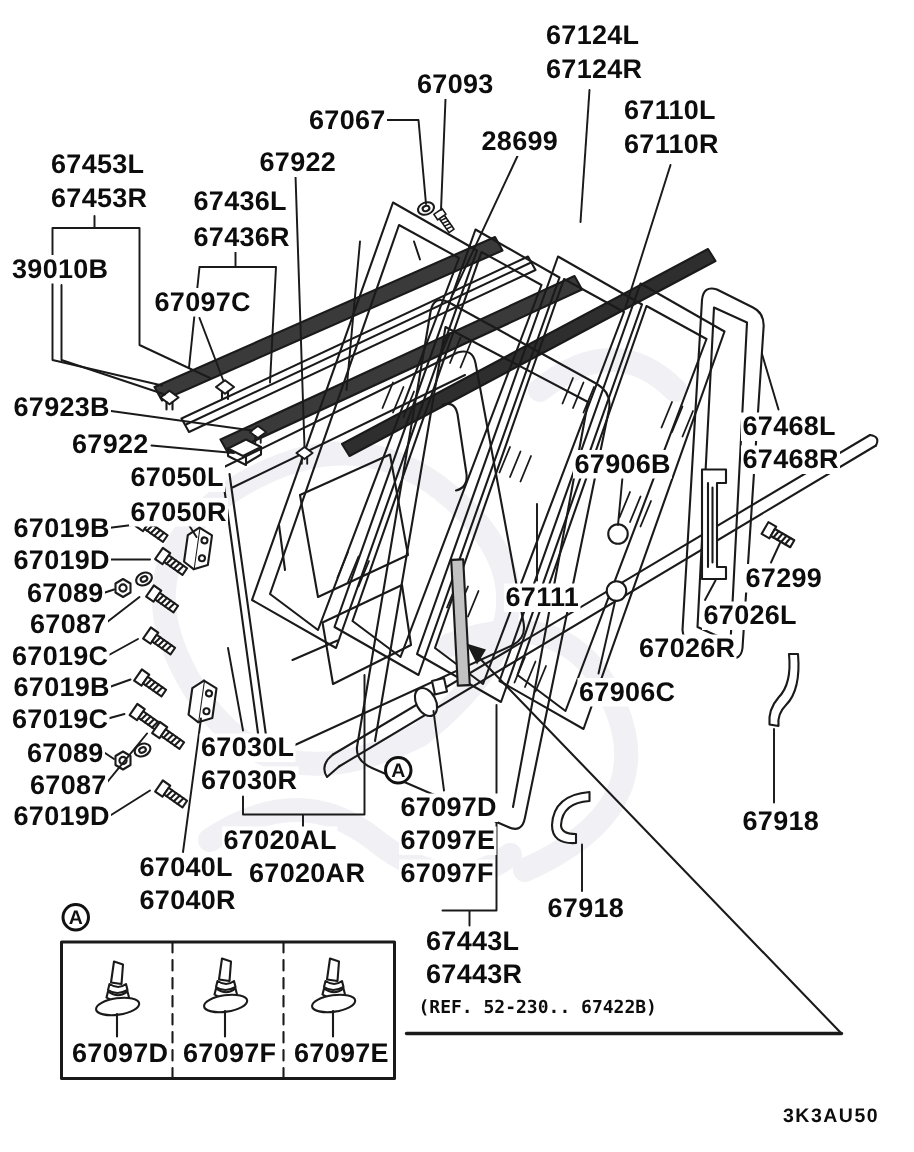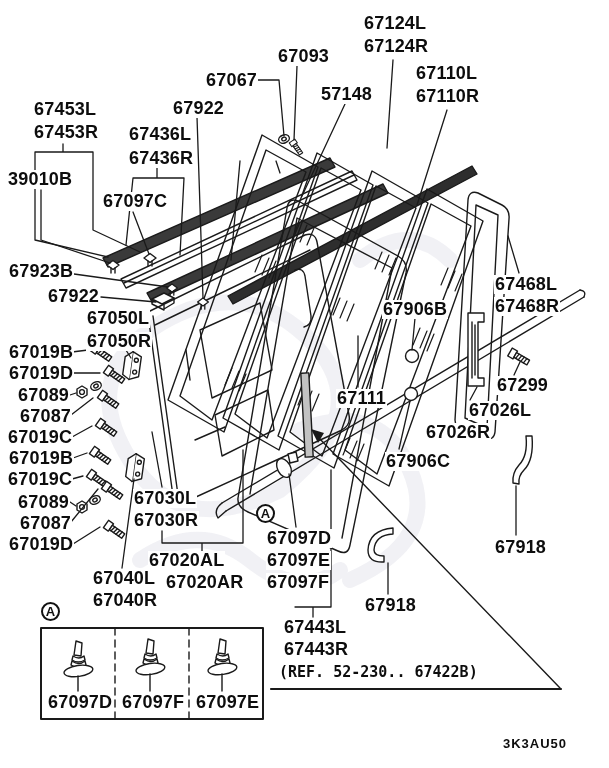--- a/index.html
+++ b/index.html
@@ -14,23 +14,23 @@
     line-height:1.05;white-space:nowrap;background:#fff;padding:0 1px;
     letter-spacing:0.2px;
   }
   .lbl.hl{
     background:#a9a5dd;border:2px solid #4343a0;color:#15154d;
     padding:1px 6px;letter-spacing:0.5px;
   }
   .lbl.legend{font-size:18px;}
   .lbl.ref{
     font-family:"DejaVu Sans Mono","Liberation Mono",monospace;
-    font-size:15px;letter-spacing:0px;background:transparent;
-  }
-  .lbl.code{font-size:13px;letter-spacing:1px;background:transparent;}
+    font-size:12px;letter-spacing:0px;background:transparent;
+  }
+  .lbl.code{font-size:13px;letter-spacing:1px;background:transparent;margin-left:19px;}
   .amark{
     position:absolute;width:19px;height:19px;border:2px solid #111;border-radius:50%;
     font-size:13px;font-weight:bold;color:#111;display:flex;align-items:center;
     justify-content:center;background:#fff;box-sizing:border-box;
   }
 </style>
 </head>
 <body>
 
 <div class="stage">
@@ -254,21 +254,21 @@
       <use href="#pushpin" transform="translate(222,666)" fill="#fff"></use>
       <path d="M78,676 L78,691 M150,674 L150,691 M222,674 L222,691"></path>
     </g>
   </g>
 </svg>
 
   <span class="lbl" style="left:363px;top:14px">67124L</span>
   <span class="lbl" style="left:363px;top:37px">67124R</span>
   <span class="lbl" style="left:277px;top:47px">67093</span>
   <span class="lbl" style="left:205px;top:71px">67067</span>
-  <span class="lbl" style="left:320px;top:85px">57148</span>
+  <span class="lbl" style="left:320px;top:85px">28699</span>
   <span class="lbl" style="left:415px;top:64px">67110L</span>
   <span class="lbl" style="left:415px;top:87px">67110R</span>
   <span class="lbl" style="left:33px;top:100px">67453L</span>
   <span class="lbl" style="left:33px;top:123px">67453R</span>
   <span class="lbl" style="left:172px;top:99px">67922</span>
   <span class="lbl" style="left:128px;top:125px">67436L</span>
   <span class="lbl" style="left:128px;top:149px">67436R</span>
   <span class="lbl" style="left:7px;top:170px">39010B</span>
   <span class="lbl" style="left:102px;top:192px">67097C</span>
   <span class="lbl" style="left:8px;top:262px">67923B</span>

